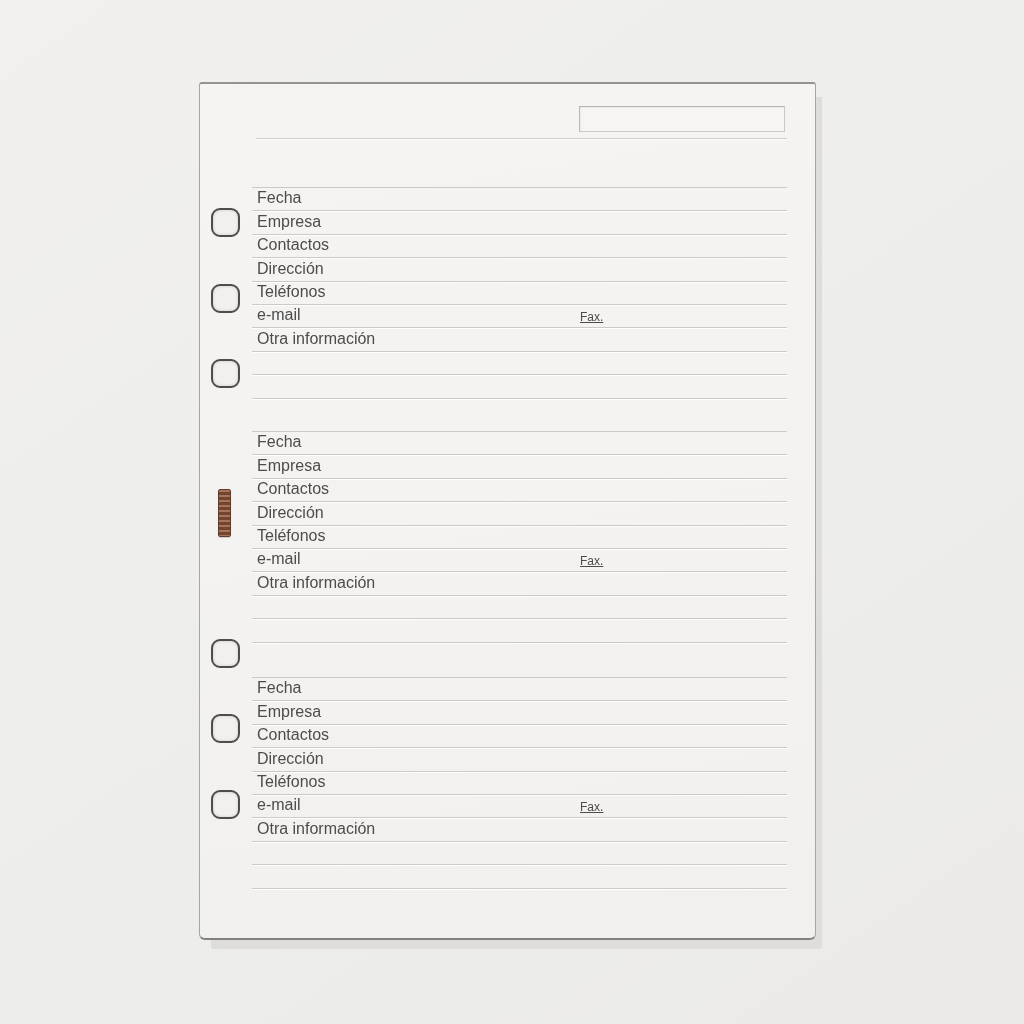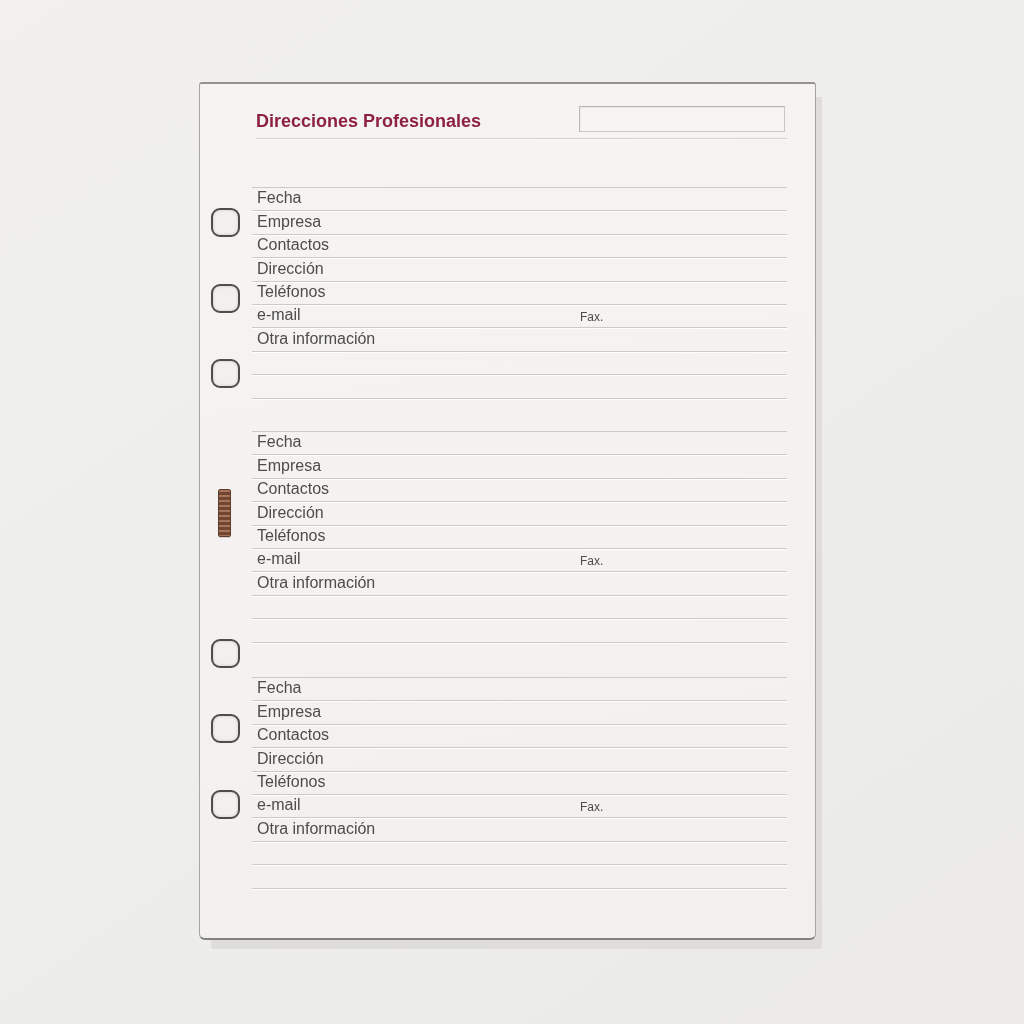--- a/index.html
+++ b/index.html
@@ -53,29 +53,28 @@
     position:relative;height:22.4px;
     border-bottom:1px solid #cbcac9;
     box-shadow:0 1px 0 rgba(255,255,255,0.9);
   }
   .lbl{
     position:absolute;left:5px;bottom:3px;
     font-size:16px;color:#4d4c4b;white-space:nowrap;
   }
   .fax{
     position:absolute;left:328px;bottom:3px;
-    font-size:12px;color:#4d4c4b;white-space:nowrap;
+    font-size:12px;color:#4d4c4b;white-space:nowrap;text-decoration:underline;
   }
 </style>
 </head>
 <body>
 
 <div class="page">
 
-  <h1 class="title">Direcciones Profesionales</h1>
   <div class="header-box"></div>
   <div class="title-rule"></div>
 
   <div class="hole h1"></div>
   <div class="hole h2"></div>
   <div class="hole h3"></div>
   <div class="hole h4"></div>
   <div class="hole h5"></div>
   <div class="hole h6"></div>
 

